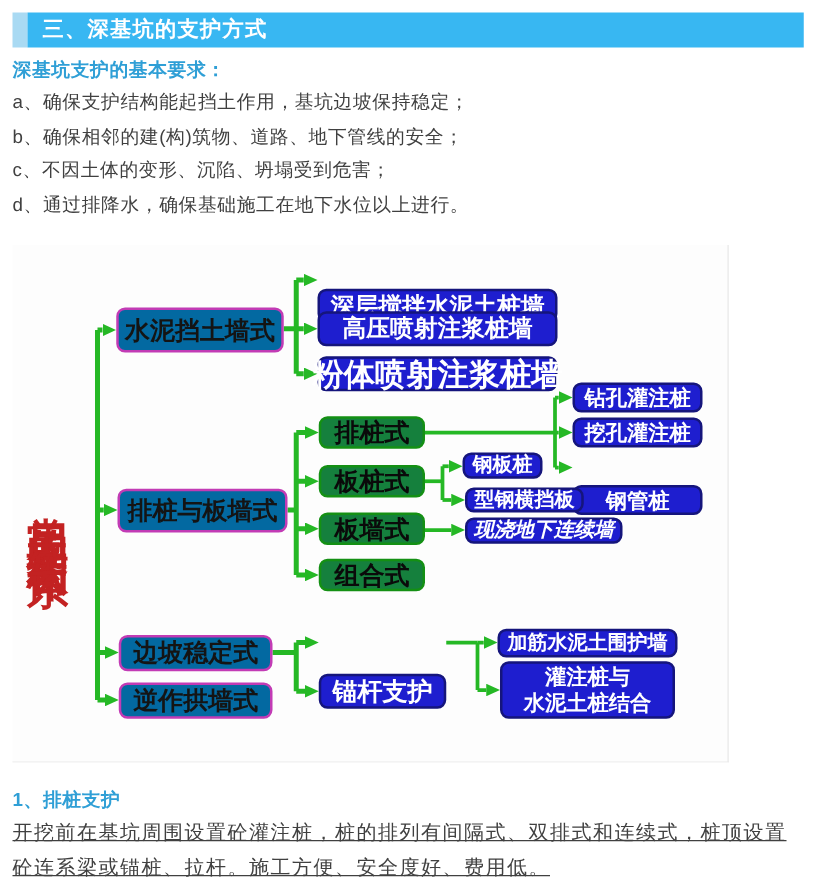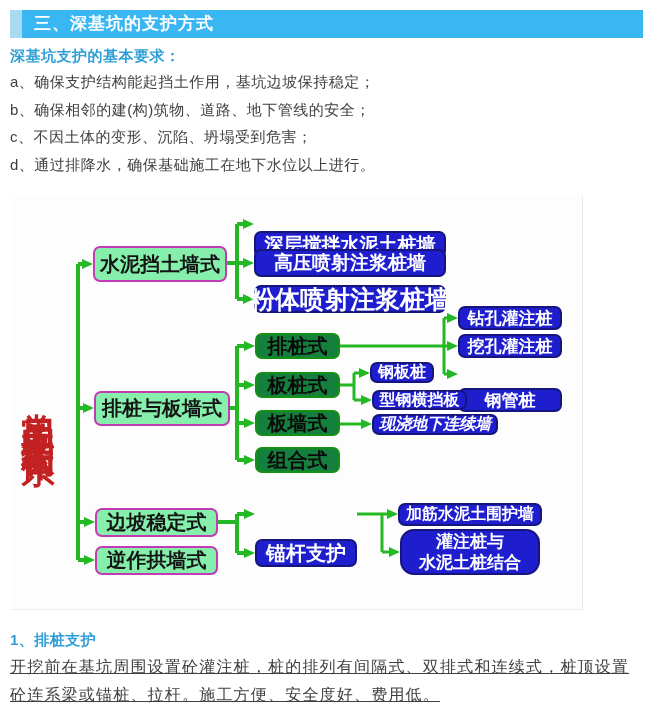--- a/index.html
+++ b/index.html
@@ -21,24 +21,24 @@
 
   
   .diagram { position:absolute; left:10px; top:196px; width:573px; height:414px; background:#fdfdfd;
     border-right:1px solid #e8e8e8; border-bottom:1px solid #efefef; }
   .connectors { position:absolute; left:0; top:0; }
   .root-label { position:absolute; left:6px; top:32px; width:44px; height:362px;
     writing-mode:vertical-rl; text-align:center; font-size:33px; font-weight:bold;
     color:#c32222; letter-spacing:5px; }
   .node { position:absolute; display:flex; align-items:center; justify-content:center;
     font-weight:bold; border-radius:7px; text-align:center; white-space:nowrap; }
-  .pink  { background:#86efac; border:2px solid #c23bb5; color:#141414; }
+  .pink  { background:#0369a1; border:2px solid #c23bb5; color:#141414; }
   .green { background:#15803d; border:2px solid #149014; color:#0a0a0a;text-align:right; }
   .blue  { background:#1e1ecf; border:2px solid #15157c; color:#ffffff; }
-  .prewrap { white-space:pre-line; line-height:21px;border-radius:14px; }
+  .prewrap { white-space:pre-line; line-height:21px; }
 
   
   .p1 { left:83px;  top:50px;  width:134px; height:36px; font-size:20px; }
   .p2 { left:84px;  top:195px; width:136px; height:35px; font-size:20px; }
   .p3 { left:85px;  top:312px; width:123px; height:29px; font-size:20px; }
   .p4 { left:85px;  top:350px; width:123px; height:29px; font-size:20px; }
   .b1 { left:244px; top:15px;  width:192px; height:27px; font-size:19px;margin-top:20px; }
   .b2 { left:244px; top:53px;  width:192px; height:28px; font-size:19px; }
   .b3 { left:244px; top:89px;  width:192px; height:28px; font-size:25px; }
   .g1 { left:245px; top:137px; width:85px;  height:26px; font-size:20px; }

